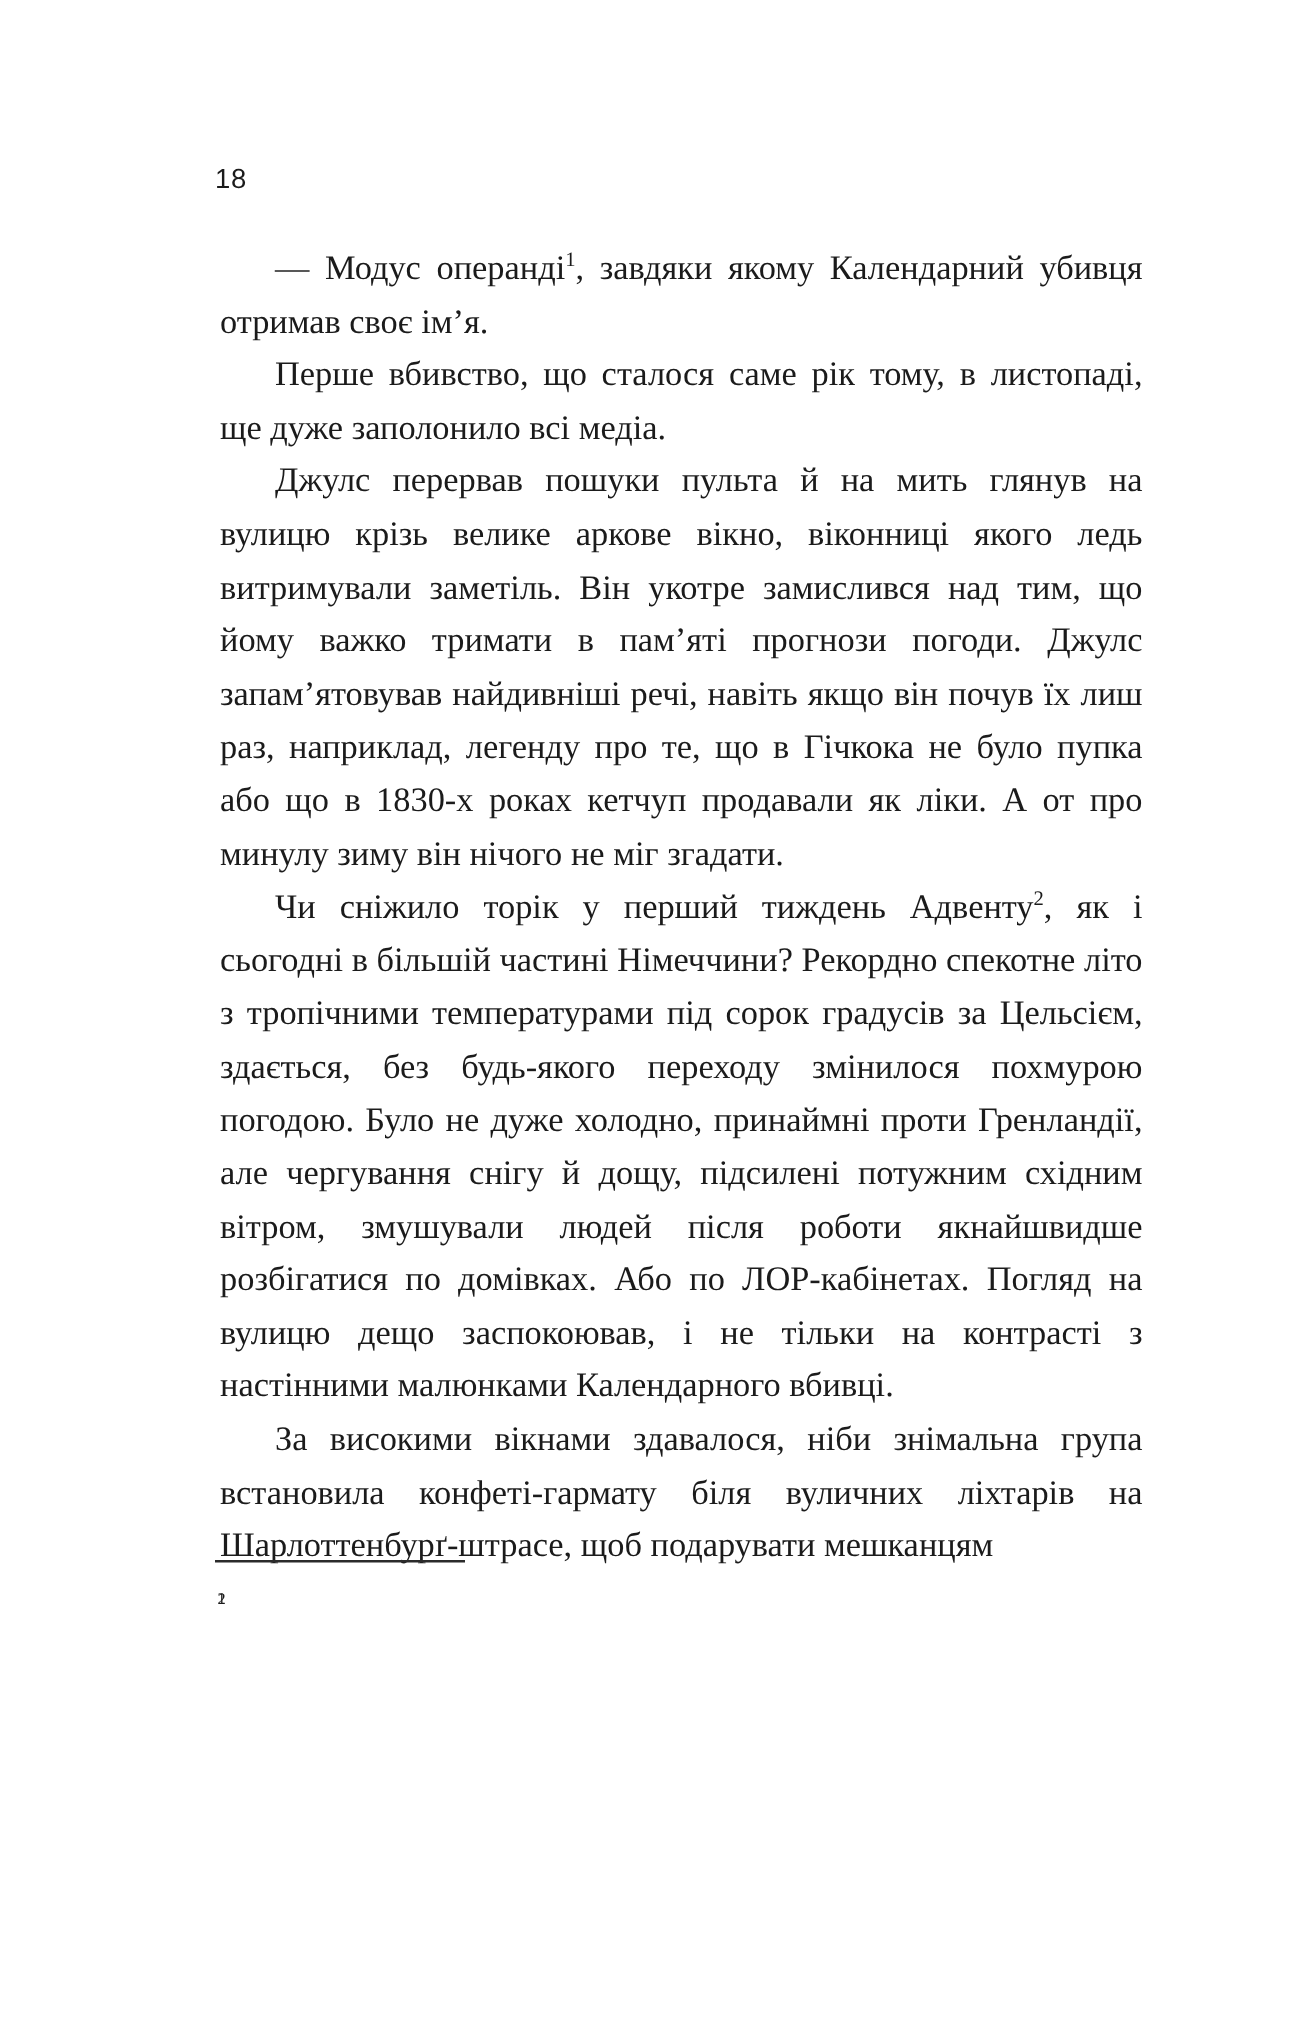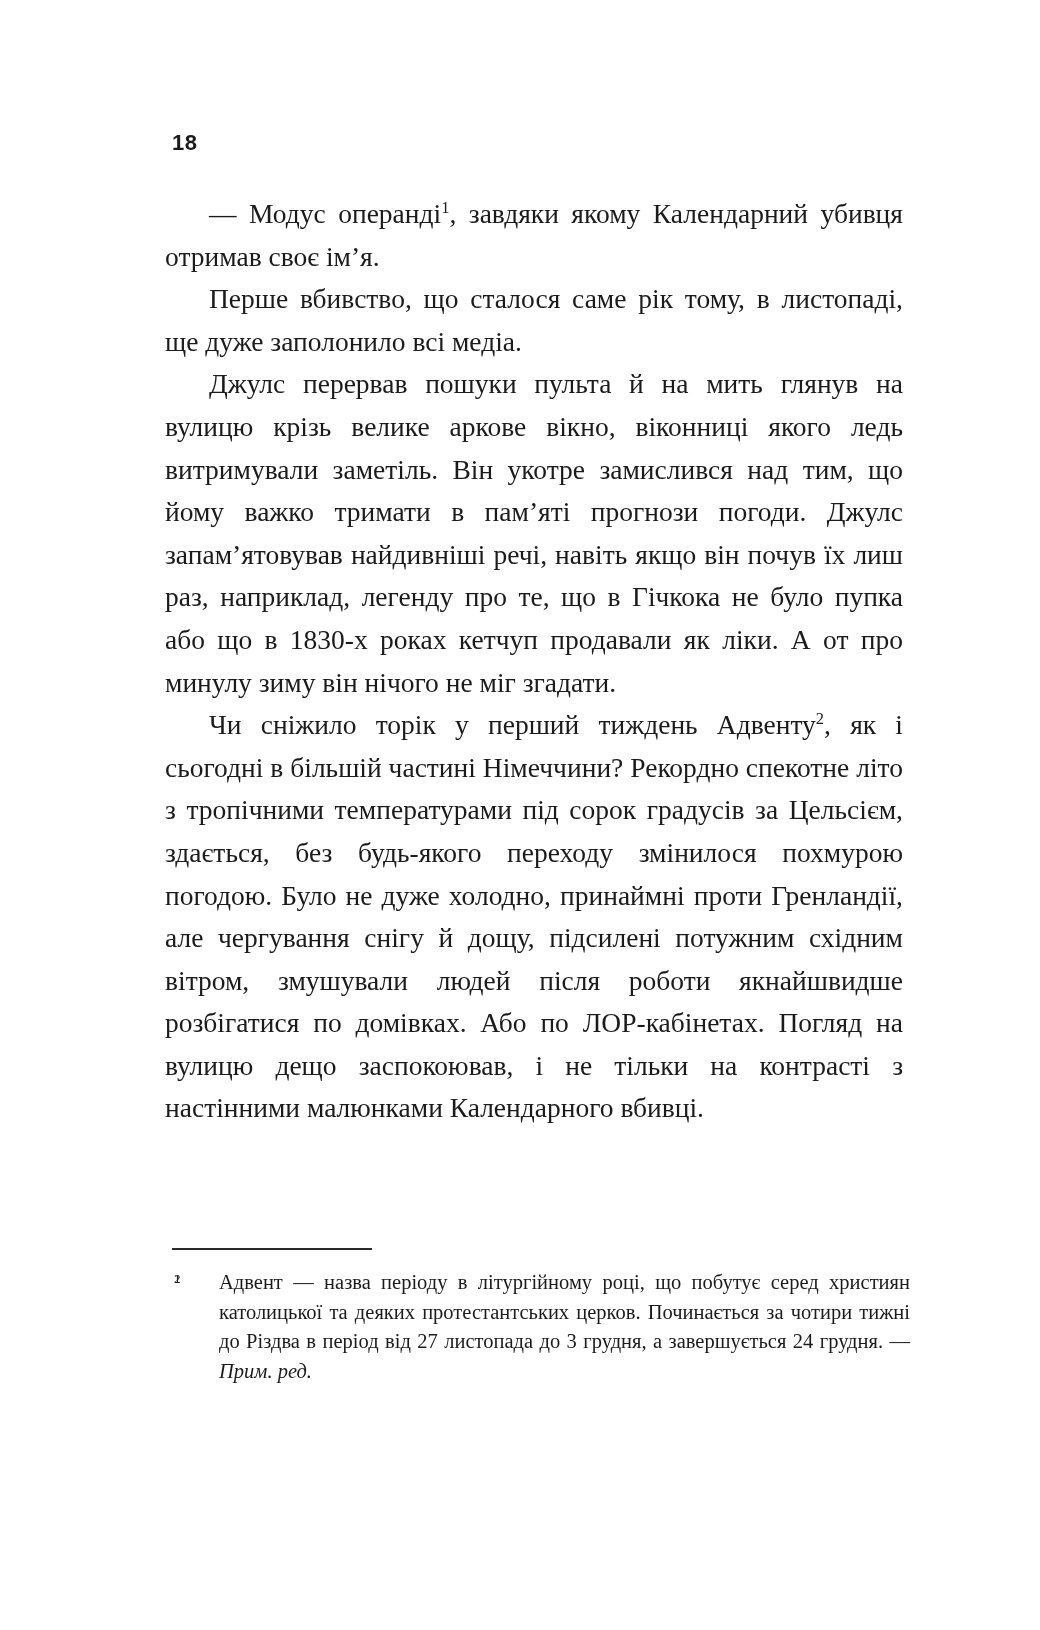--- a/index.html
+++ b/index.html
@@ -21,28 +21,28 @@
     top: 0;
     width: 1040px;
     height: 1630px;
     background: #ffffff;
   }
   .folio {
     position: absolute;
     left: 172px;
     top: 130px;
     font-family: "Liberation Sans", "DejaVu Sans", sans-serif;
-    font-weight: bold;
+    font-weight: normal;
     font-size: 22px;
     letter-spacing: 0.5px;
     color: #1b1b1b;
   }
   .textblock {
     position: absolute;
-    left: 165px;
+    left: 176px;
     top: 193px;
     width: 738px;
   }
   .para {
     margin: 0;
     font-size: 27.5px;
     line-height: 42.6px;
     text-align: justify;
     text-indent: 44px;
     hyphens: manual;
@@ -94,28 +94,28 @@
 
 <div class="page">
 
   <div class="folio">18</div>
 
   <div class="textblock">
     <p class="para first">— Модус операнді<sup>1</sup>, завдяки якому Календарний убивця отримав своє ім’я.</p>
     <p class="para">Перше вбивство, що сталося саме рік тому, в листопаді, ще дуже заполонило всі медіа.</p>
     <p class="para">Джулс перервав пошуки пульта й на мить глянув на вулицю крізь велике аркове вікно, віконниці якого ледь витримували заметіль. Він укотре замислився над тим, що йому важко тримати в пам’яті прогнози погоди. Джулс запам’ятовував найдивніші речі, навіть якщо він почув їх лиш раз, наприклад, легенду про те, що в Гічкока не було пупка або що в 1830-х роках кетчуп продавали як ліки. А от про минулу зиму він нічого не міг згадати.</p>
     <p class="para">Чи сніжило торік у перший тиждень Адвенту<sup>2</sup>, як і сьогодні в більшій частині Німеччини? Рекордно спекотне літо з тропічними температурами під сорок градусів за Цельсієм, здається, без будь-якого переходу змінилося похмурою погодою. Було не дуже холодно, принаймні проти Гренландії, але чергування снігу й дощу, підсилені потужним східним вітром, змушували людей після роботи якнайшвидше розбігатися по домівках. Або по ЛОР-кабінетах. Погляд на вулицю дещо заспокоював, і не тільки на контрасті з настінними малюнками Календарного вбивці.</p>
+    <p class="para">За високими вікнами здавалося, ніби знімальна група встановила конфеті-гармату біля вуличних ліхтарів на Шарлоттенбурґ-штрасе, щоб подарувати мешканцям</p>
   </div>
 
   <div class="fn-area">
     <div class="fn-rule"></div>
 
     <div class="fn">
       <span class="marker">1</span>
     </div>
 
     <div class="fn">
       <span class="marker">2</span>
-      <span class="fn-body">Адвент — назва періоду в літургійному році, що побутує серед християн католицької та деяких протестантських церков. Починається за чотири тижні до Різдва в період від 27 листопада до 3 грудня, а завершується 24 грудня. — <i>Прим. ред.</i></span>
     </div>
   </div>
 
 </div>
 
 </body></html>

